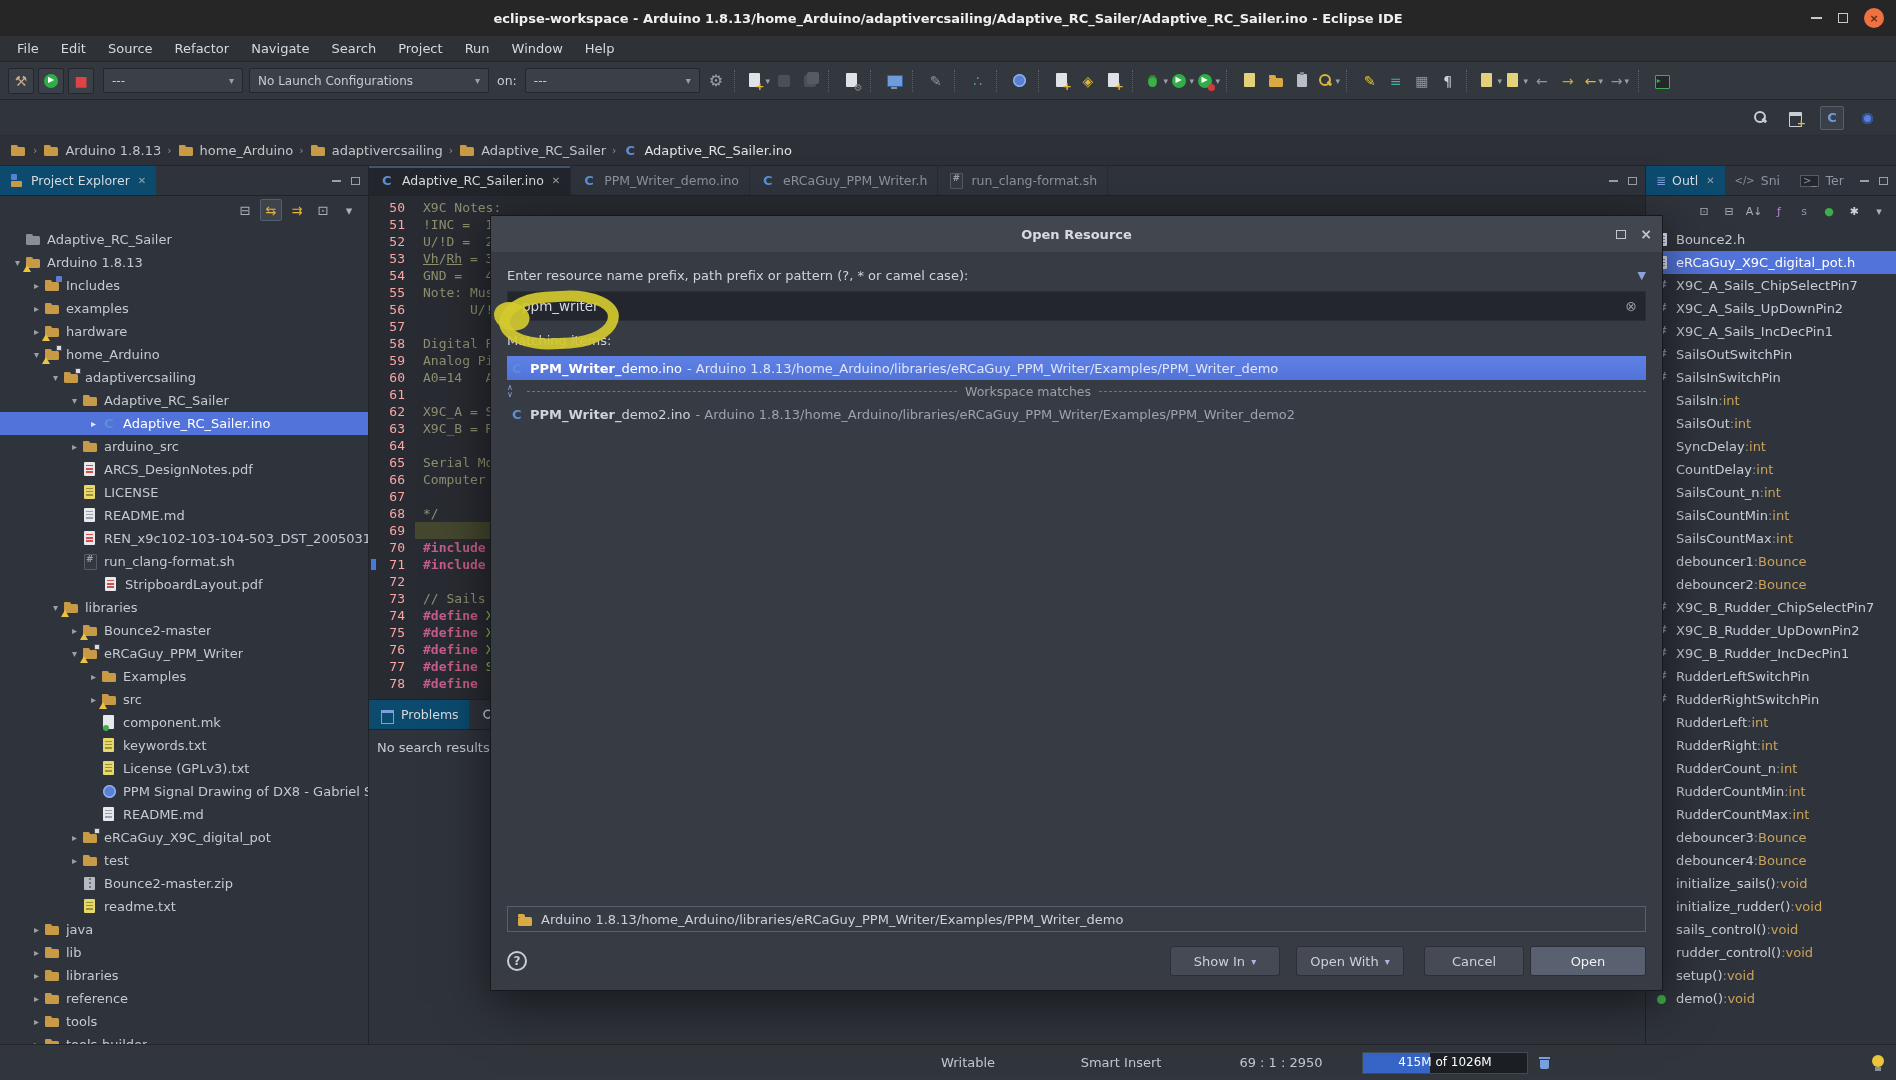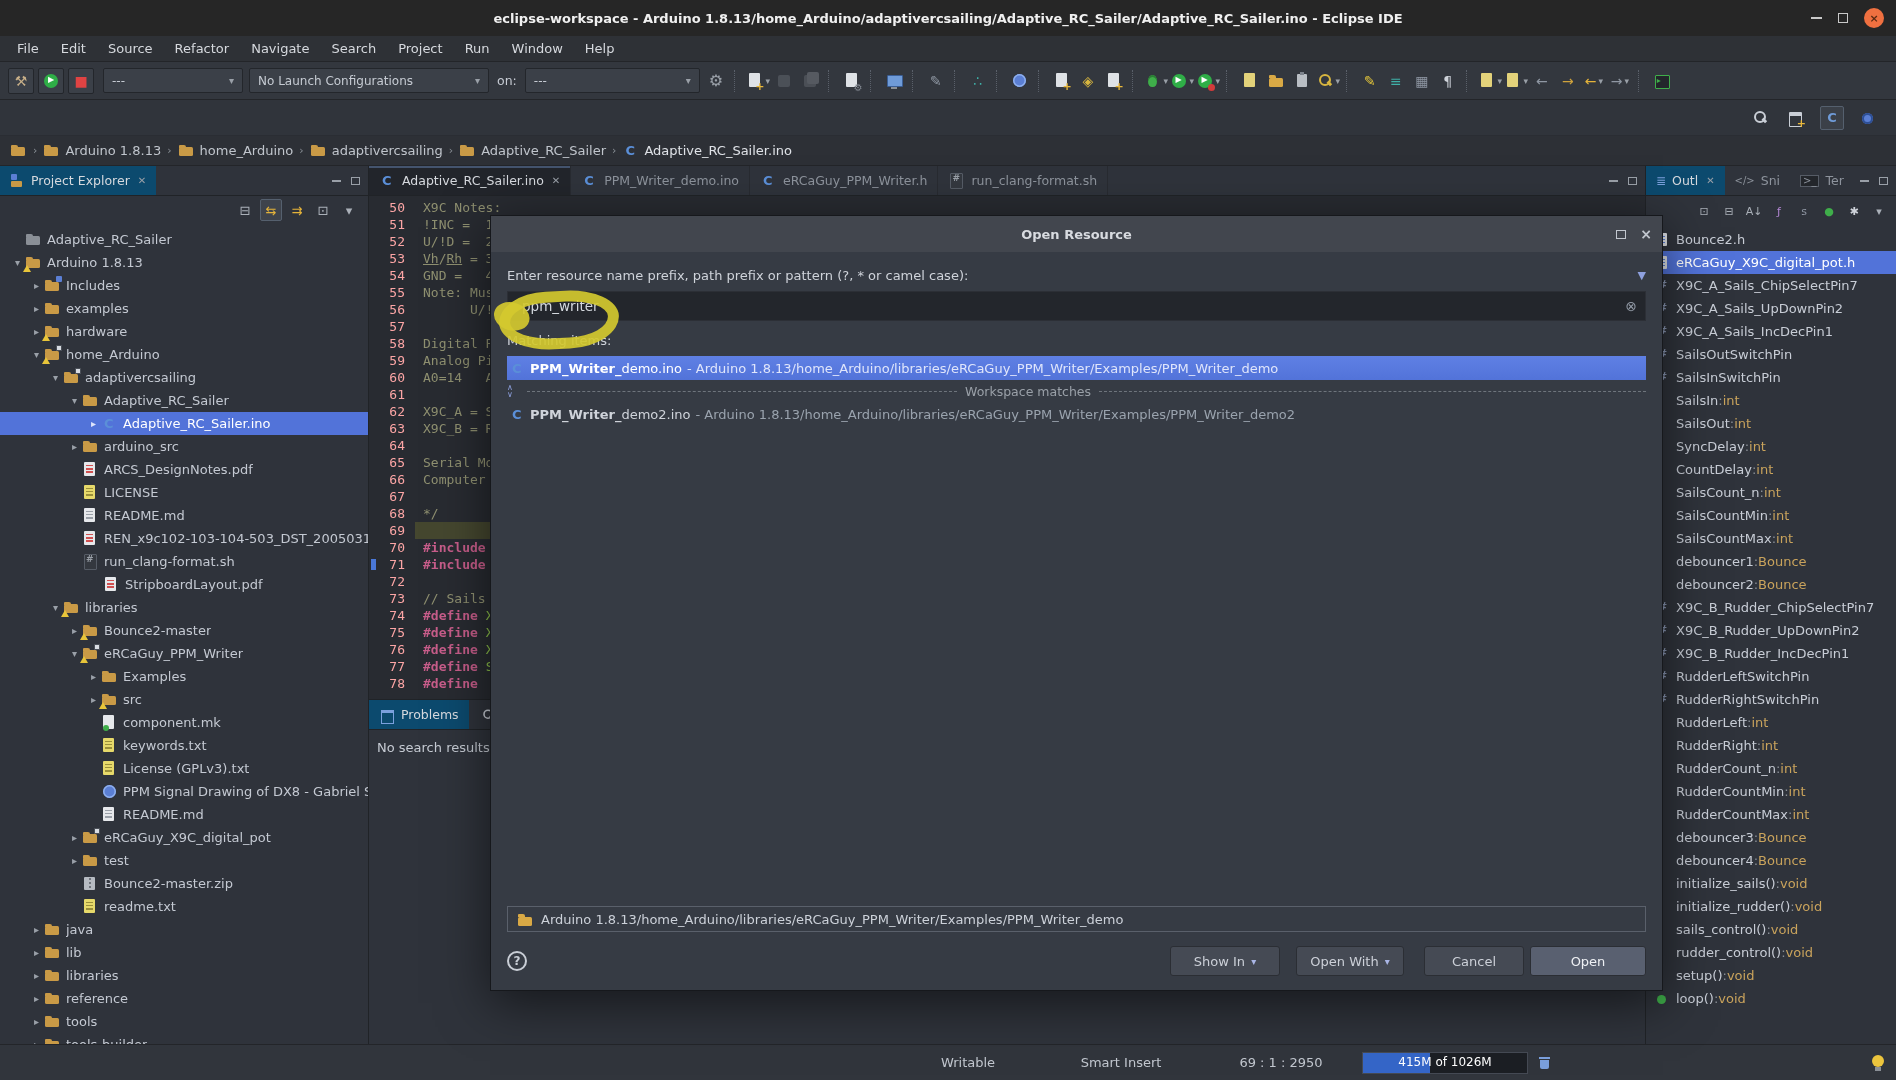--- a/index.html
+++ b/index.html
@@ -995,21 +995,21 @@
           <span class="otype">void</span>
         </div>
         <div class="orow">
           <span class="oico o-fn"></span>
           <span>setup()</span>
           <span class="ocolon"> : </span>
           <span class="otype">void</span>
         </div>
         <div class="orow">
           <span class="oico o-fng"></span>
-          <span>loop()</span>
+          <span>demo()</span>
           <span class="ocolon"> : </span>
           <span class="otype">void</span>
         </div>
       </div>
   </div>
 </div>
 
 <div class="statusbar">
   <span class="sb-writable">Writable</span>
   <span class="sb-insert">Smart Insert</span>

